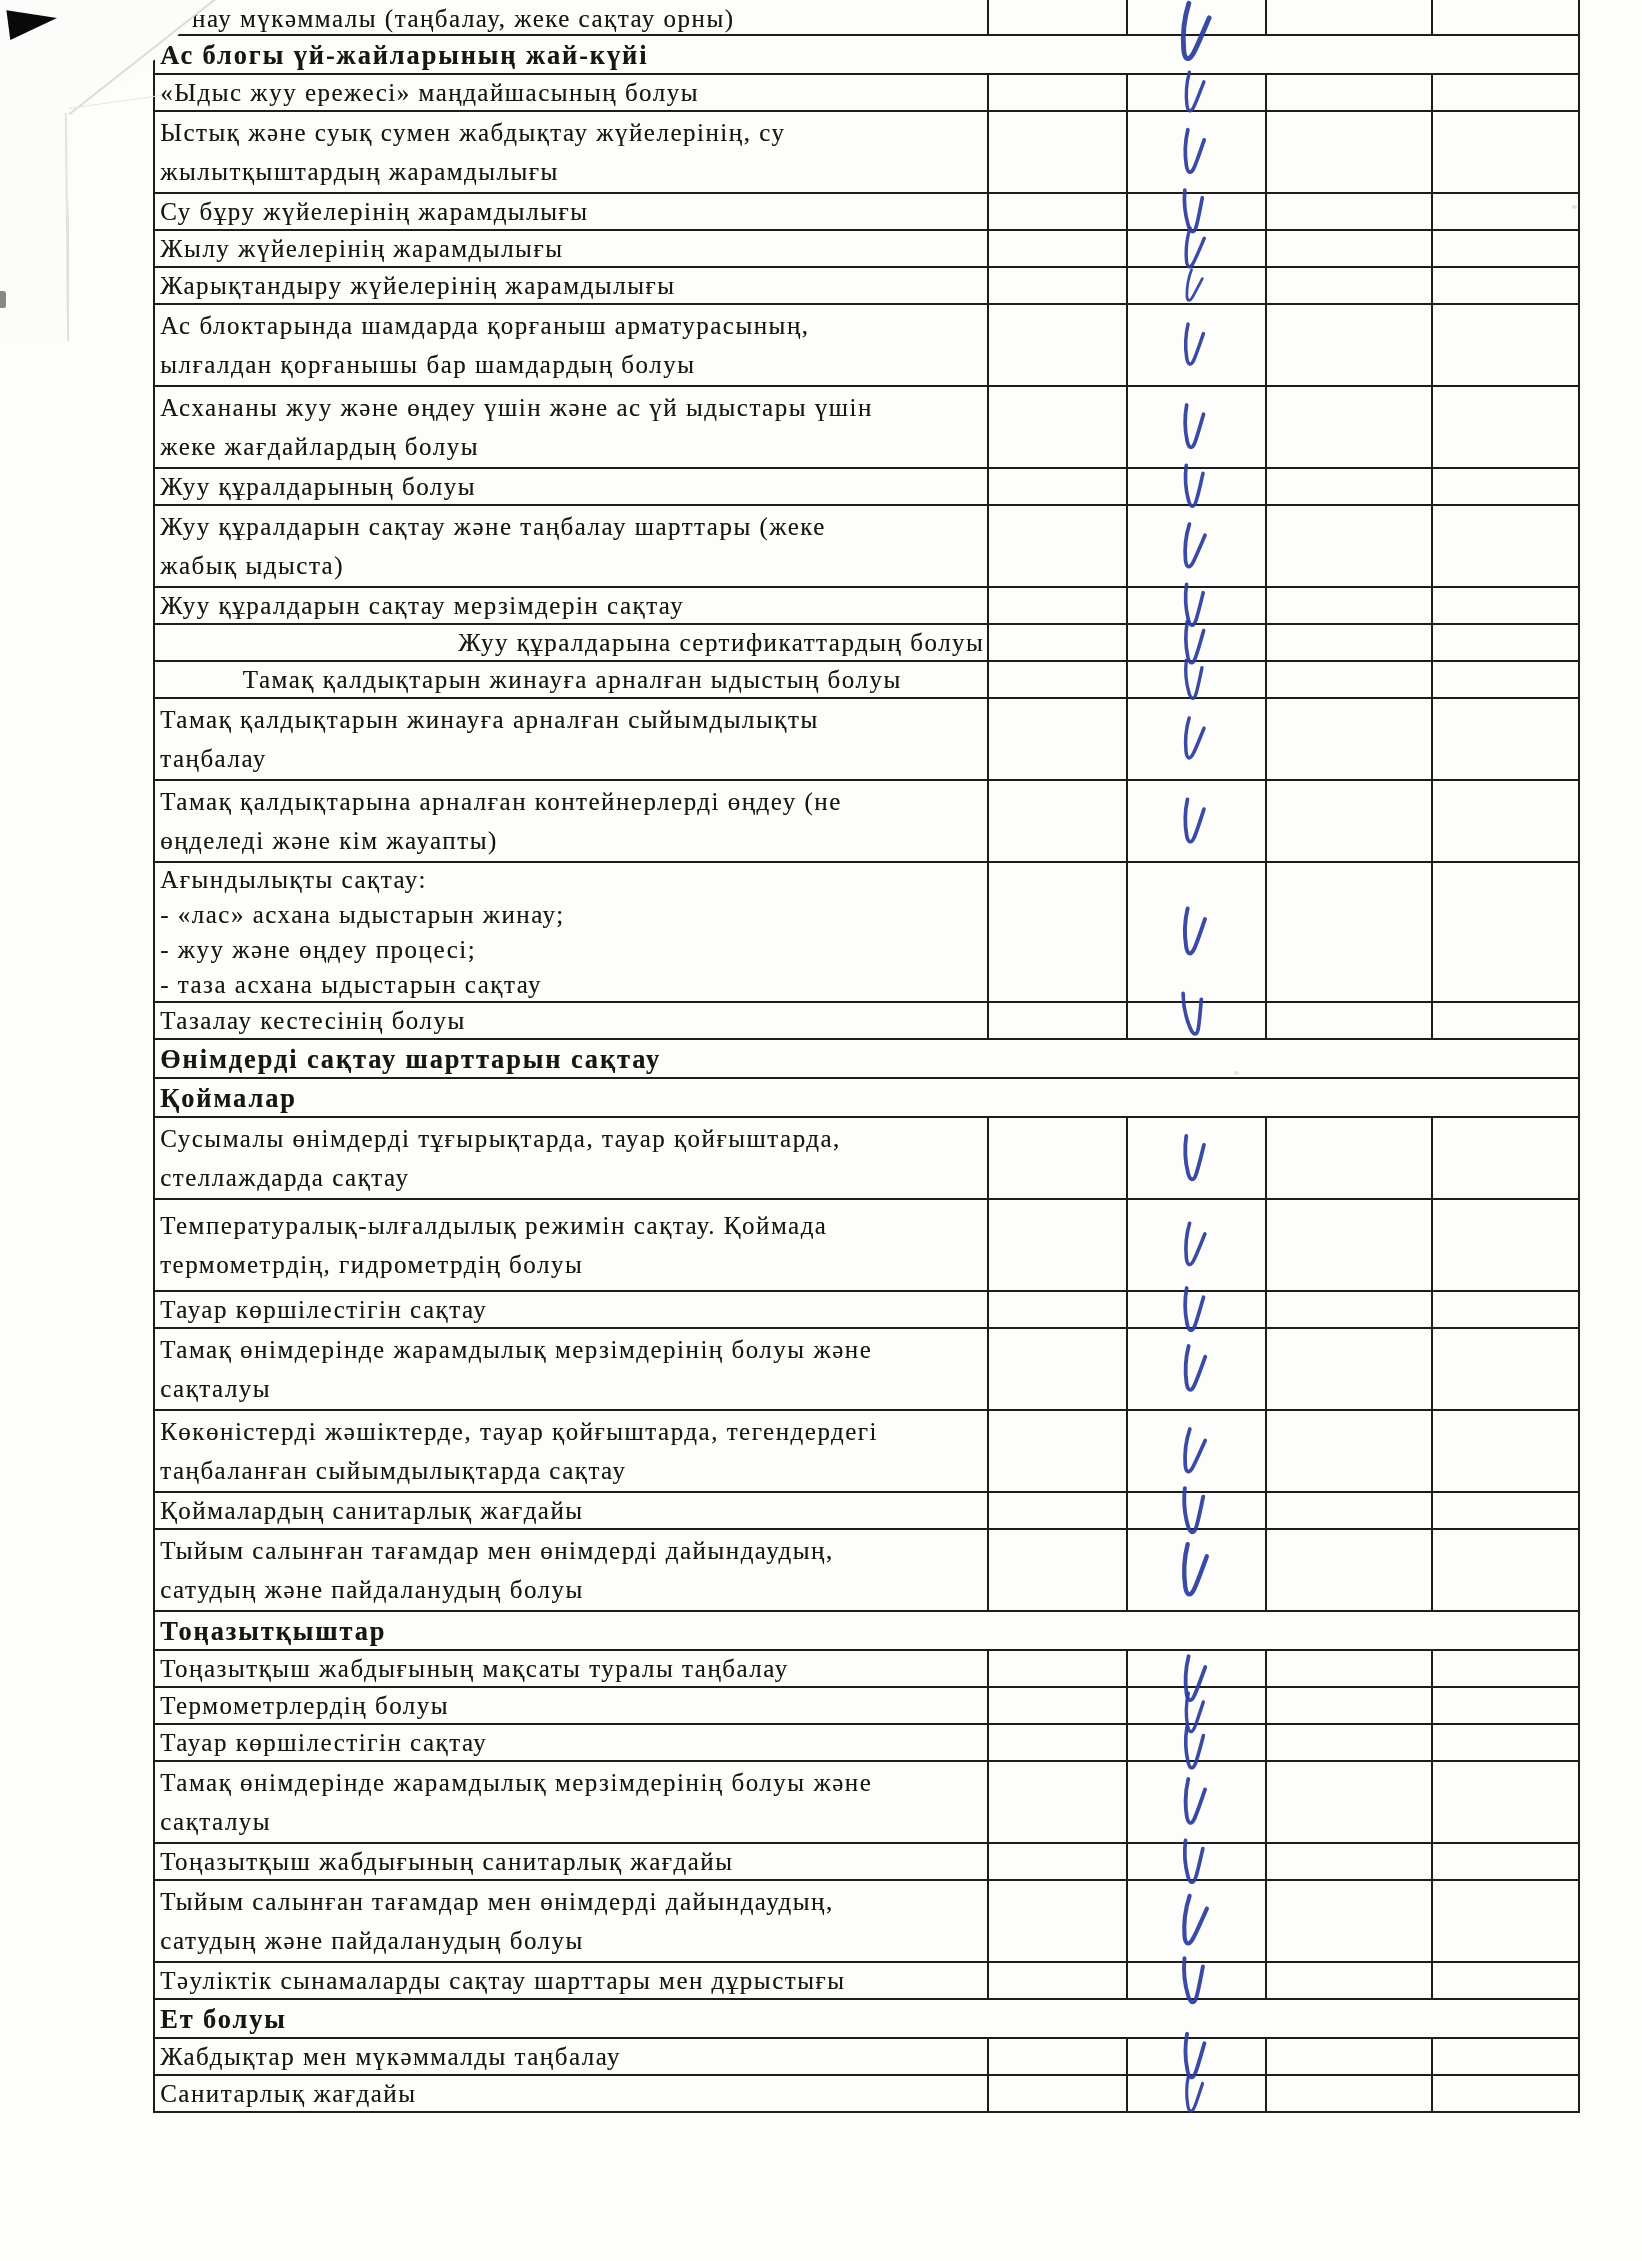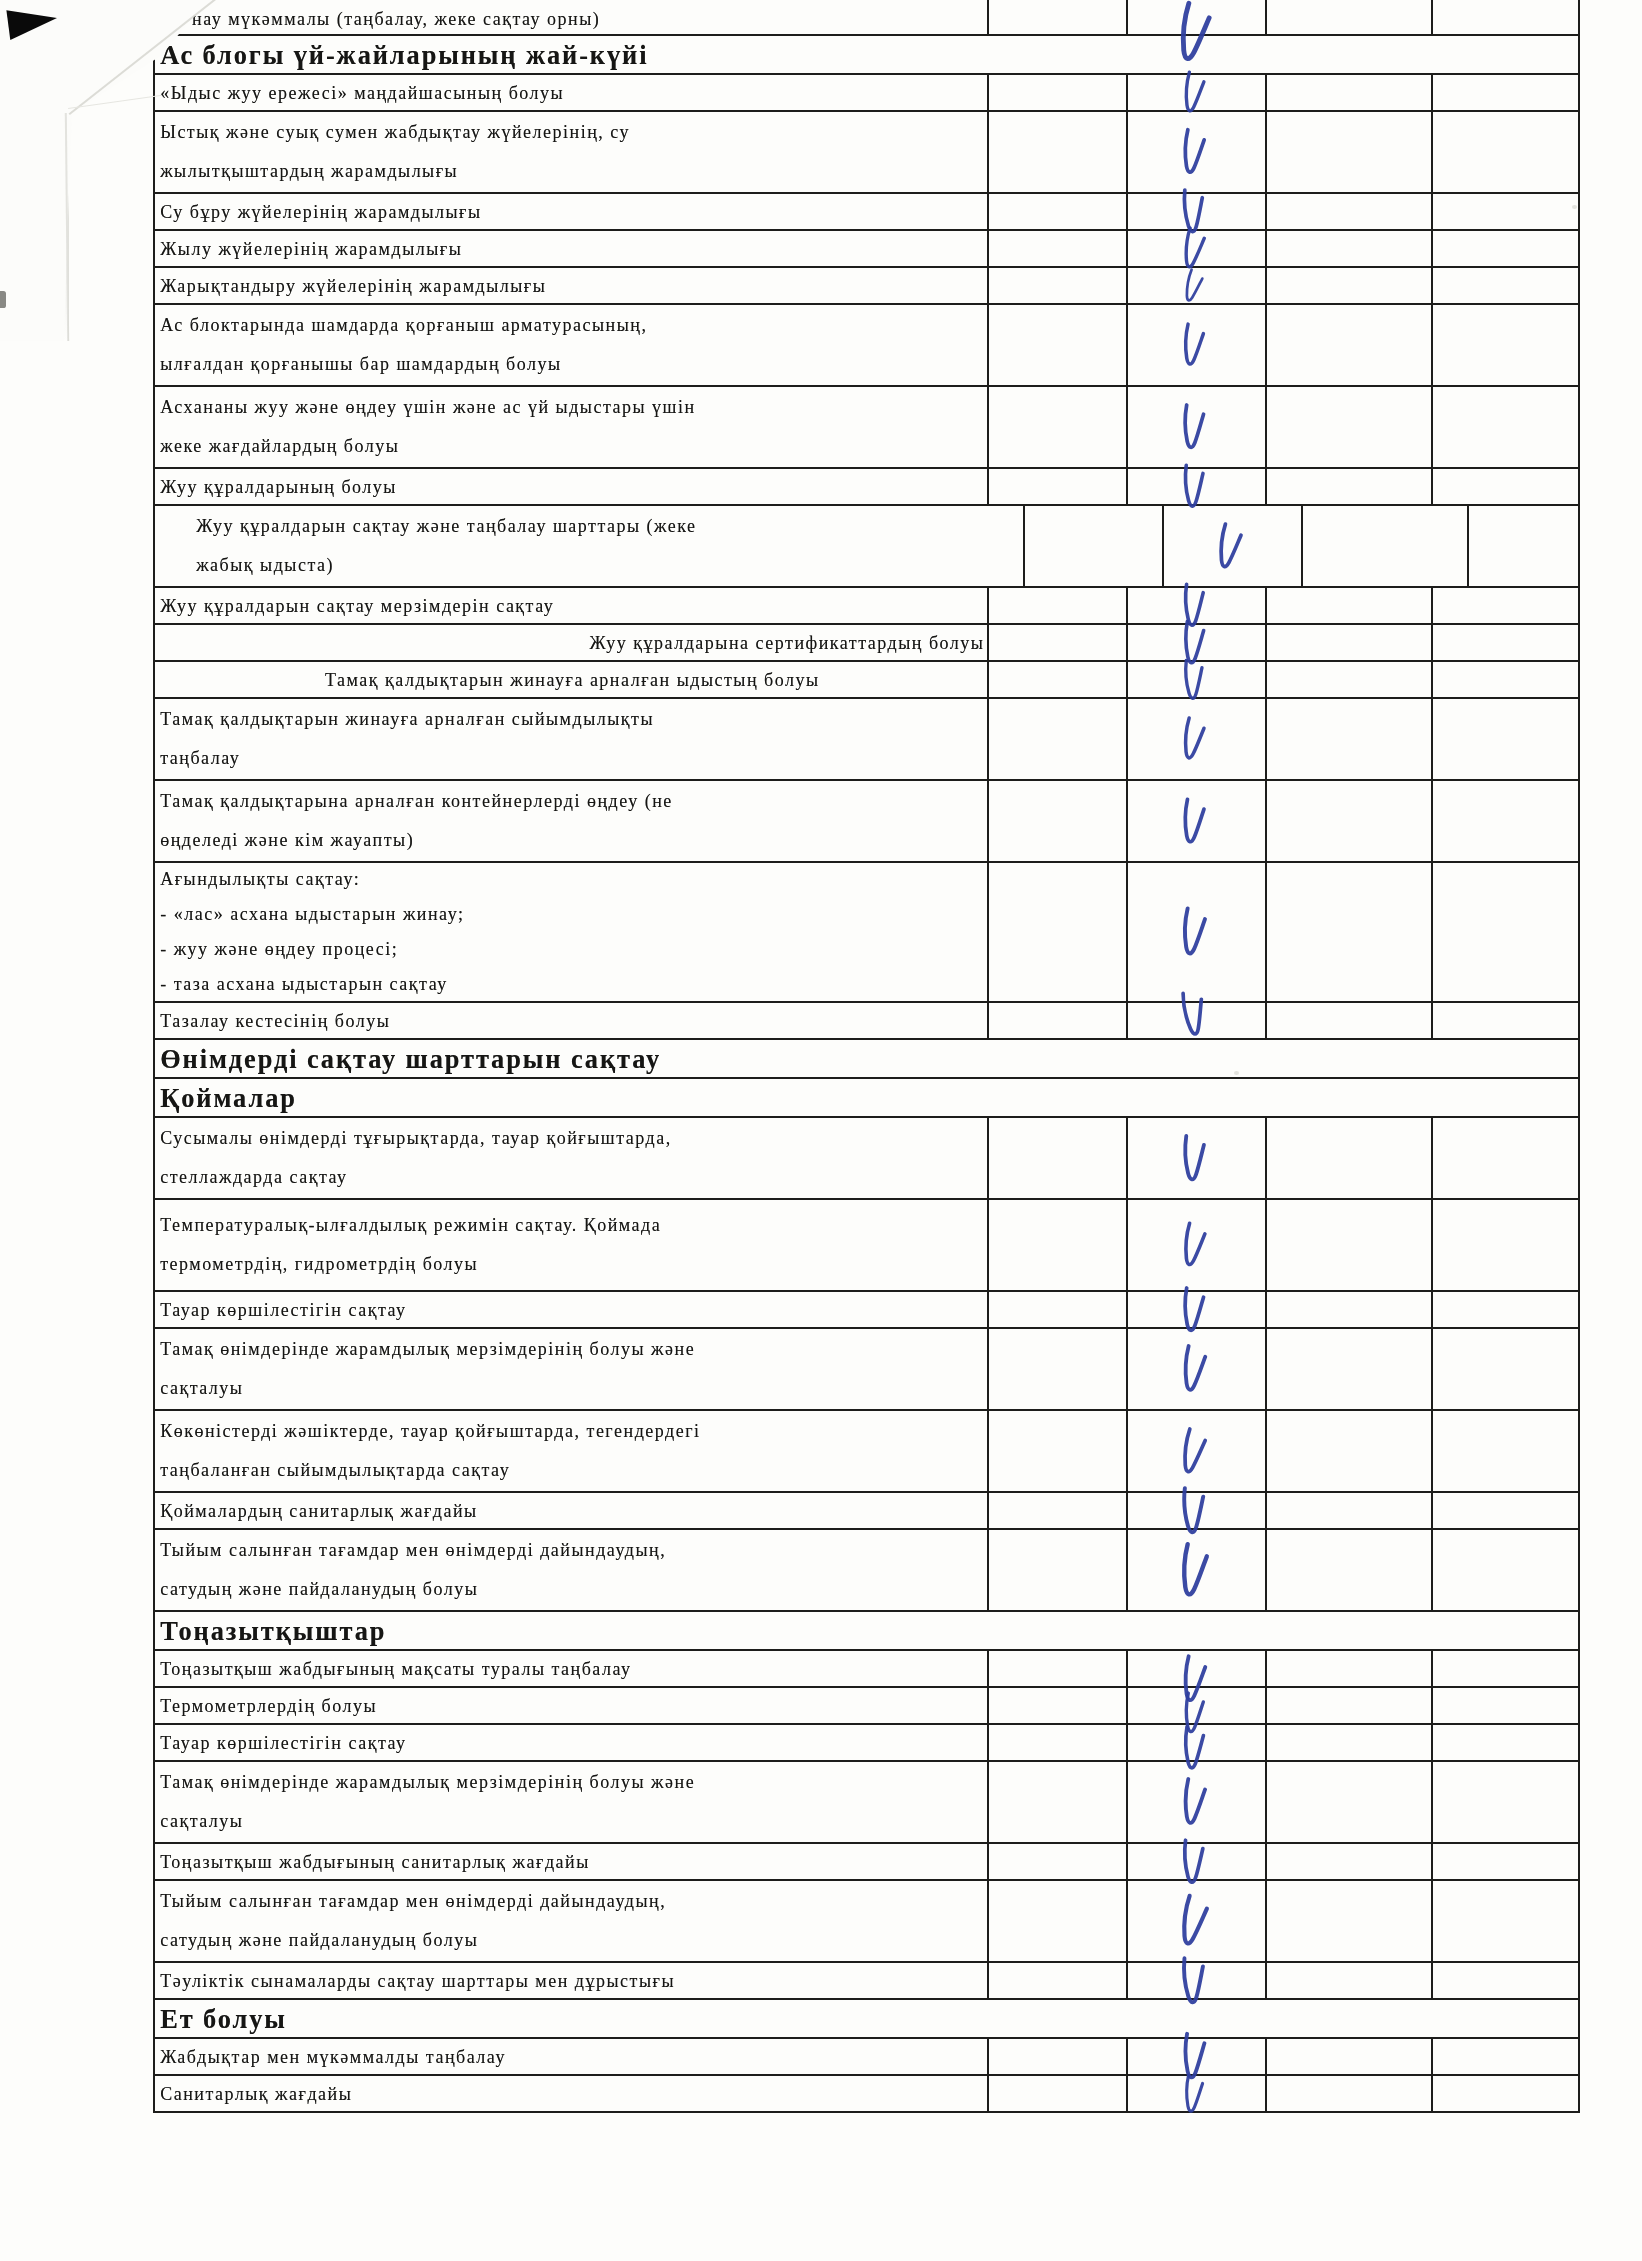--- a/index.html
+++ b/index.html
@@ -12,21 +12,21 @@
   .table{
     position:absolute;left:153px;top:0;width:1427px;
     border-left:2.6px solid var(--line);border-right:2.6px solid var(--line);
     box-sizing:border-box;z-index:2;
   }
   .row{display:flex;border-bottom:2.6px solid var(--line);box-sizing:border-box;background:transparent;}
   .cell{box-sizing:border-box;position:relative;}
   .tcell{
     width:832px;flex:0 0 832px;padding:0.6px 2.6px 0 5.2px;overflow:hidden;
     display:flex;flex-direction:column;justify-content:center;
-    color:var(--text);font-size:18px;letter-spacing:1.5px;
+    color:var(--text);font-size:25px;letter-spacing:1.5px;
   }
   .tl{white-space:nowrap;text-shadow:0 0 0.6px rgba(10,10,10,.45);}
   .lh1{height:32px;line-height:32px;}
   .lh2{height:39px;line-height:39px;}
   .lh4{height:35px;line-height:35px;}
   .score{border-left:2.6px solid var(--line);display:flex;align-items:center;justify-content:center;overflow:visible;}
   .c1{width:139px;flex:0 0 139px;}
   .c2{width:139px;flex:0 0 139px;}
   .c3{width:166px;flex:0 0 166px;}
   .c4{flex:1 1 auto;}
@@ -191,21 +191,21 @@
         </div>
         <div class="cell score c1"></div>
         <div class="cell score c2">
           <svg viewBox="0 0 62 100" class="tick" width="32" height="53" style="transform: translate(-5.2px, 0px) rotate(-8deg);">
             <path d="M26 8 C21 26 18 52 21 76 C23 90 29 92 35 80 C41 68 49 46 56 28"></path>
           </svg>
         </div>
         <div class="cell score c3"></div>
         <div class="cell score c4"></div>
       </div>
-      <div class="row" style="height: 82px; padding-left: 36px;">
+      <div class="row" style="height: 82px;">
         <div class="cell tcell">
           <div class="tl lh2">Жуу құралдарын сақтау және таңбалау шарттары (жеке</div>
           <div class="tl lh2">жабық ыдыста)</div>
         </div>
         <div class="cell score c1"></div>
         <div class="cell score c2">
           <svg viewBox="0 0 62 100" class="tick" width="33" height="65" style="transform: translate(-5.2px, 0px) rotate(2deg);">
             <path d="M26 8 C21 26 18 52 21 76 C23 90 29 92 35 80 C41 68 49 46 56 28"></path>
           </svg>
         </div>

